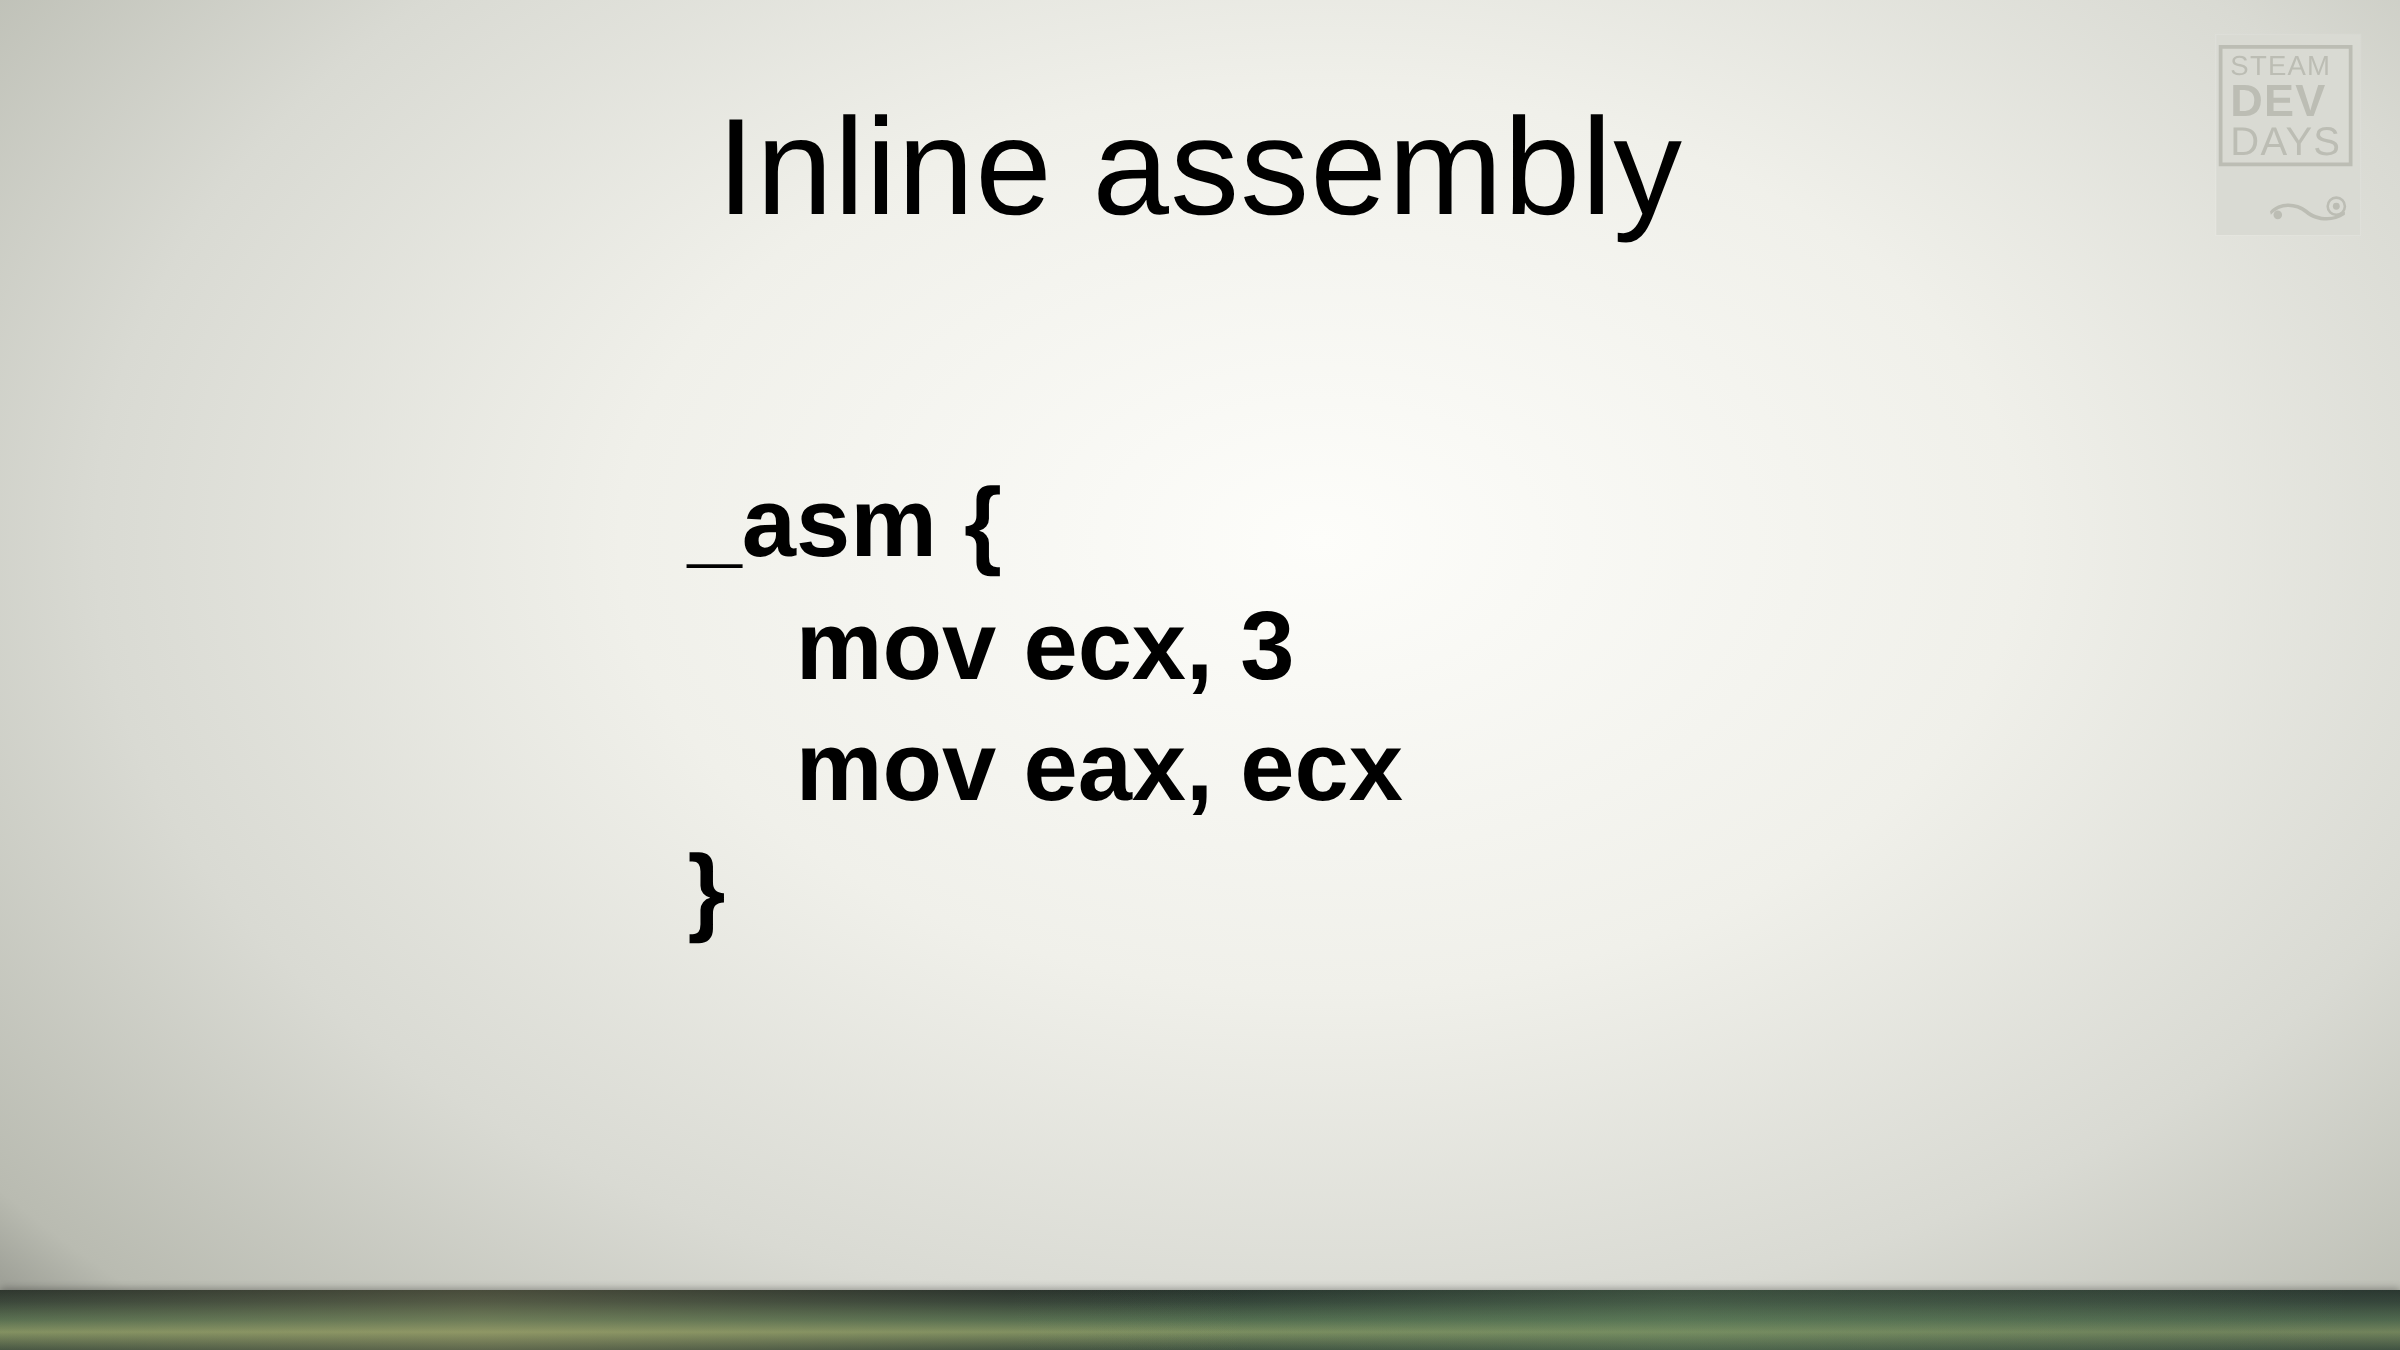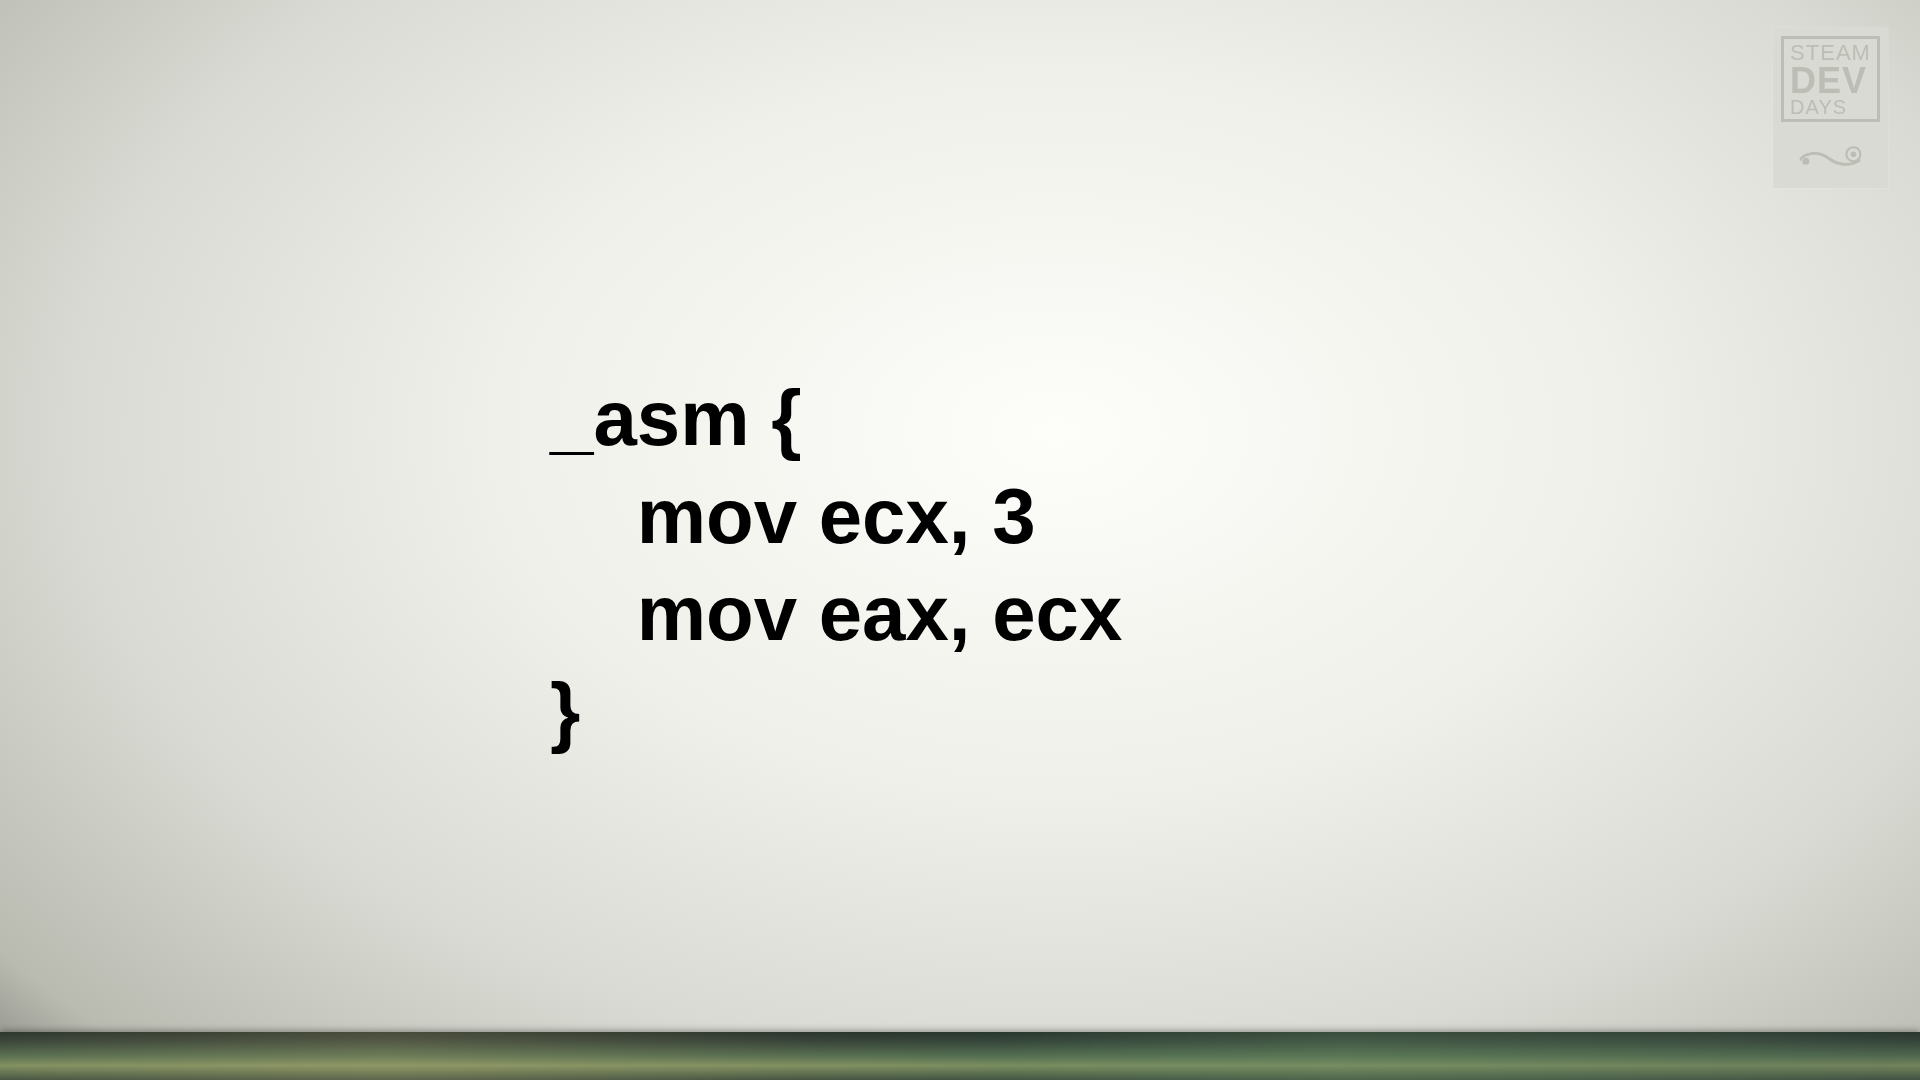--- a/index.html
+++ b/index.html
@@ -61,21 +61,21 @@
   .logo-badge {
     position: absolute;
     top: 28px;
     right: 32px;
     width: 115px;
     height: 160px;
     background: #d9dad3;
     box-shadow: 0 0 0 1px rgba(255,255,255,0.1);
     display: flex;
     flex-direction: column;
-    align-items: center;
+    align-items: flex-end;
     padding: 8px 6px 6px 6px;
     box-sizing: border-box;
     gap: 13px;
   }
   .logo-text-box {
     border: 3px solid #bcbdb4;
     padding: 4px 6px 2px 6px;
     display: flex;
     flex-direction: column;
     align-items: flex-start;
@@ -91,35 +91,36 @@
   .logo-line2 {
     font-family: Arial, sans-serif;
     font-weight: 700;
     font-size: 36px;
     color: #bcbdb4;
     letter-spacing: 1px;
   }
   .logo-line3 {
     font-family: Arial, sans-serif;
     font-weight: 400;
-    font-size: 20px;
+    font-size: 32px;
     color: #bcbdb4;
     letter-spacing: 1px;
   }
   .steam-mark {
     margin-top: 8px;
     width: 70px;
     height: 28px;
   }
 </style>
 </head>
 <body>
 
 <div class="slide">
 
+  <div class="title">Inline assembly</div>
 
   <div class="code-block"><span>_asm {</span>
 <span>    mov ecx, 3</span>
 <span>    mov eax, ecx</span>
 <span>}</span></div>
 
   <div class="logo-badge">
     <div class="logo-text-box">
       <span class="logo-line1">STEAM</span>
       <span class="logo-line2">DEV</span>

